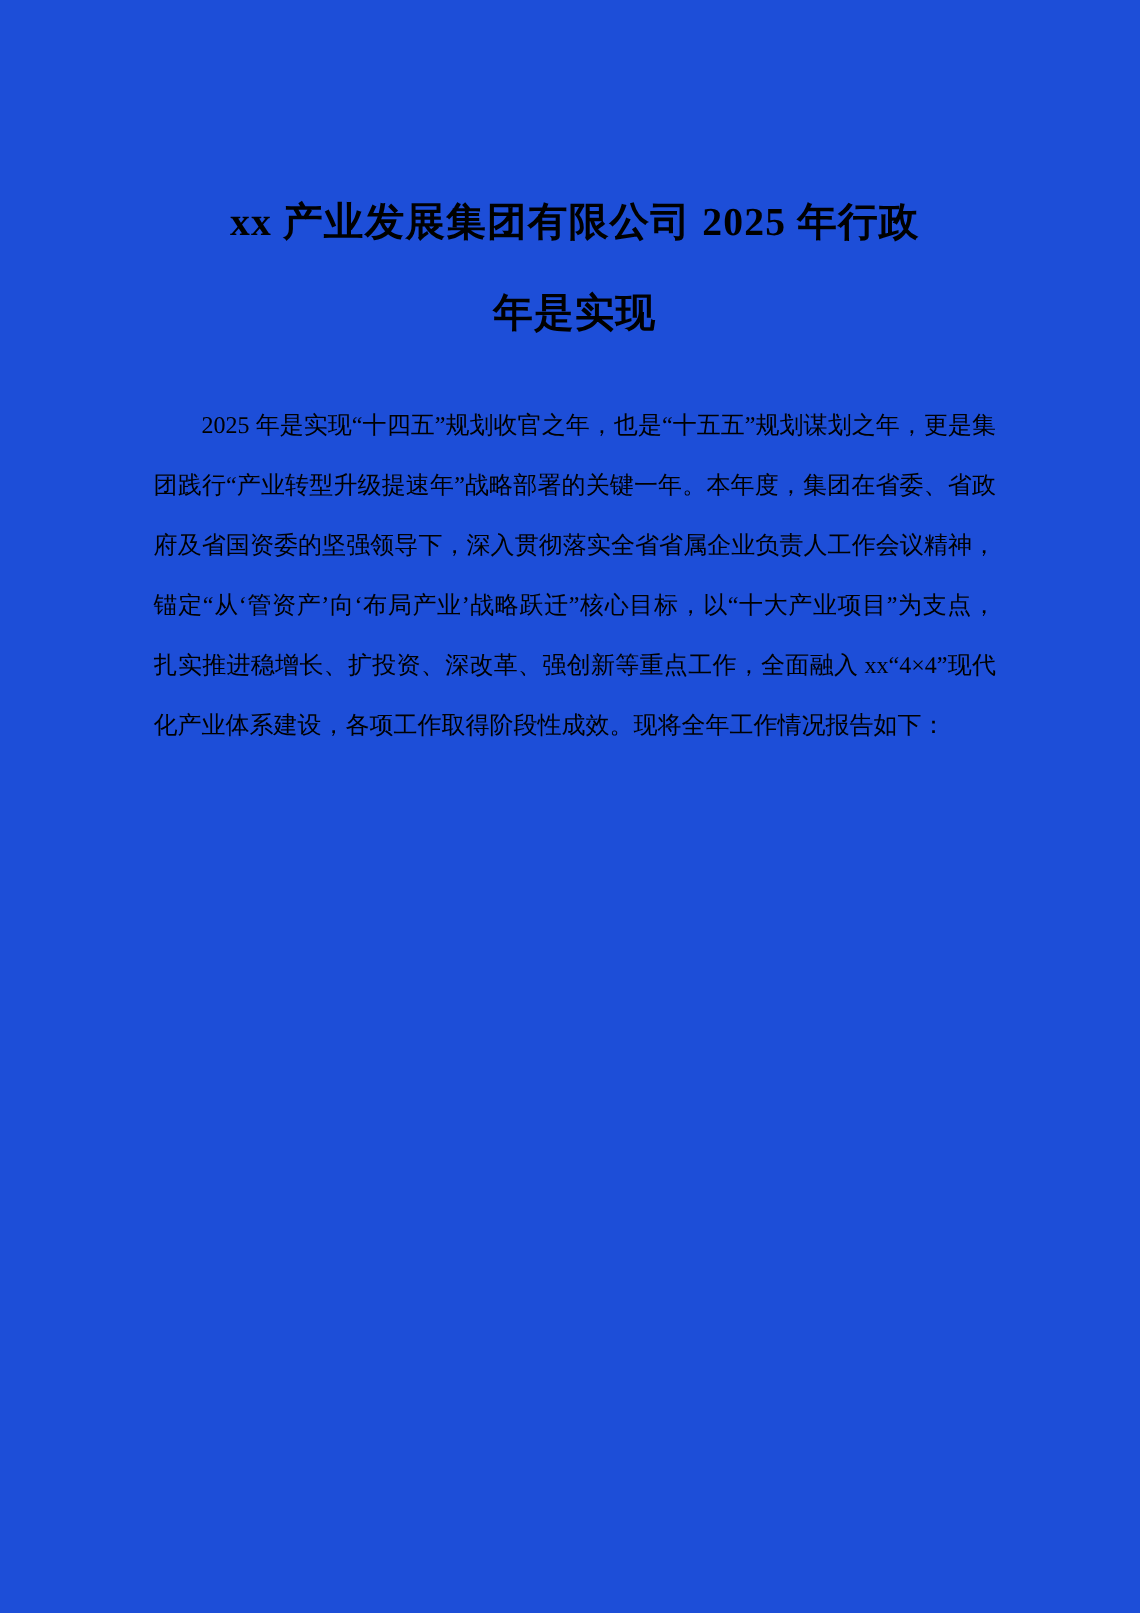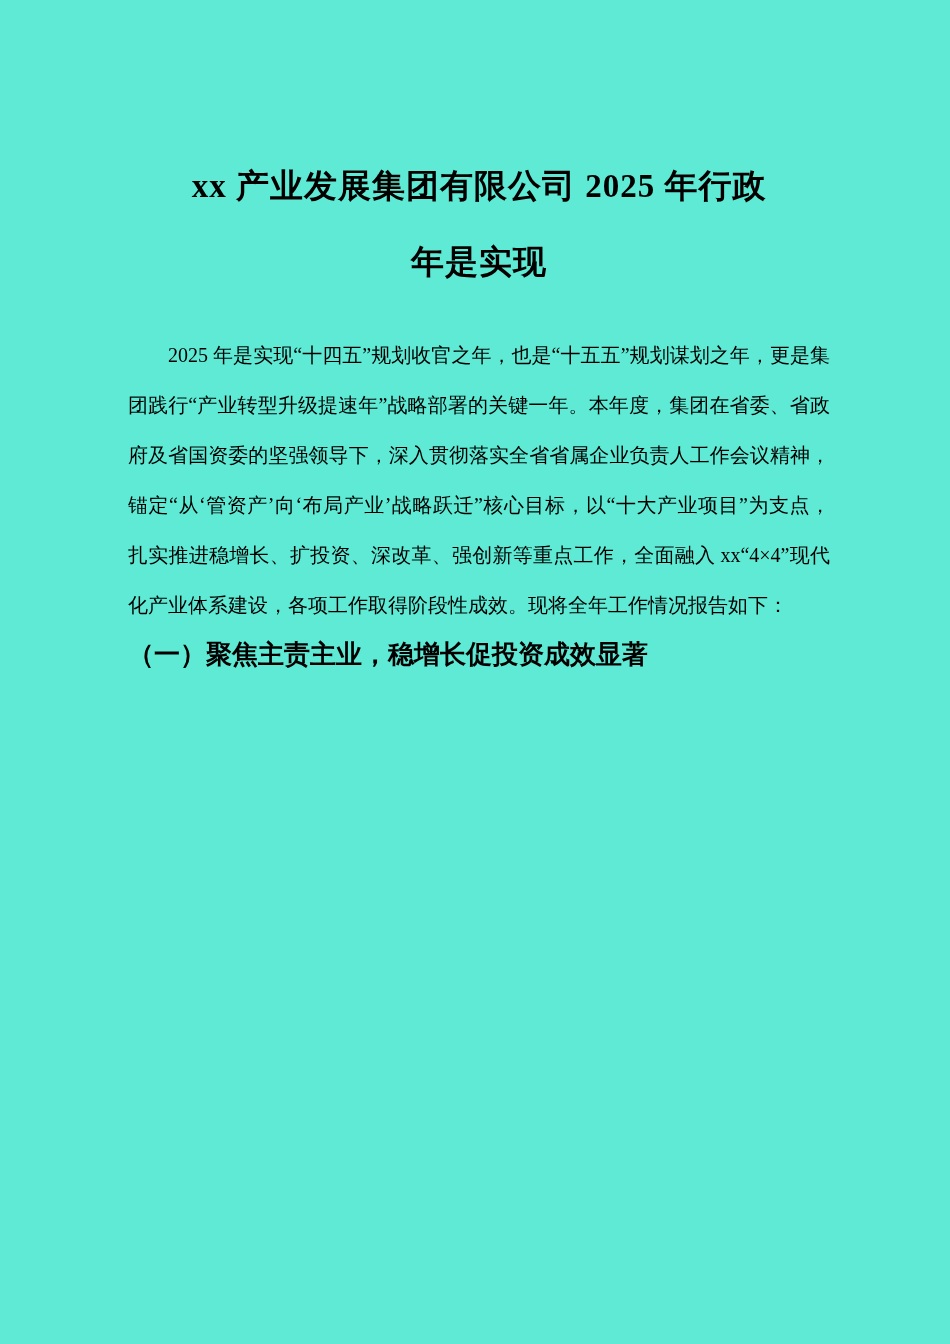--- a/index.html
+++ b/index.html
@@ -8,21 +8,21 @@
   }
   body {
     width: 950px;
     height: 1344px;
     overflow: hidden;
     font-family: "Liberation Serif", "DejaVu Serif", serif;
   }
   .page {
     width: 950px;
     height: 1344px;
-    background: #5eead4;
+    background: #1d4ed8;
     color: #000000;
     padding: 148px 120px 0 128px;
   }
   .doc-title {
     font-size: 33px;
     line-height: 76px;
     font-weight: 700;
     text-align: center;
     letter-spacing: 1px;
     margin: 0 0 30px 0;
@@ -59,16 +59,15 @@
 <div class="page">
 
   <h1 class="doc-title">
     <span class="title-line">xx 产业发展集团有限公司 2025 年行政</span>
     <span class="title-line">年是实现</span>
   </h1>
 
   <p class="body-para">2025 年是实现“十四五”规划收官之年，也是“十五五”规划谋划之年，更是集团践行“产业转型升级提速年”战略部署的关键一年。本年度，集团在省委、省政府及省国资委的坚强领导下，深入贯彻落实全省省属企业负责人工作会议精神，锚定“从‘管资产’向‘布局产业’战略跃迁”核心目标，以“十大产业项目”为支点，扎实推进稳增长、扩投资、深改革、强创新等重点工作，全面融入 xx“4×4”现代化产业体系建设，各项工作取得阶段性成效。现将全年工作情况报告如下：</p>
 
 
-  <h3 class="heading-2">（一）聚焦主责主业，稳增长促投资成效显著</h3>
 
 
 </div>
 
 </body></html>

